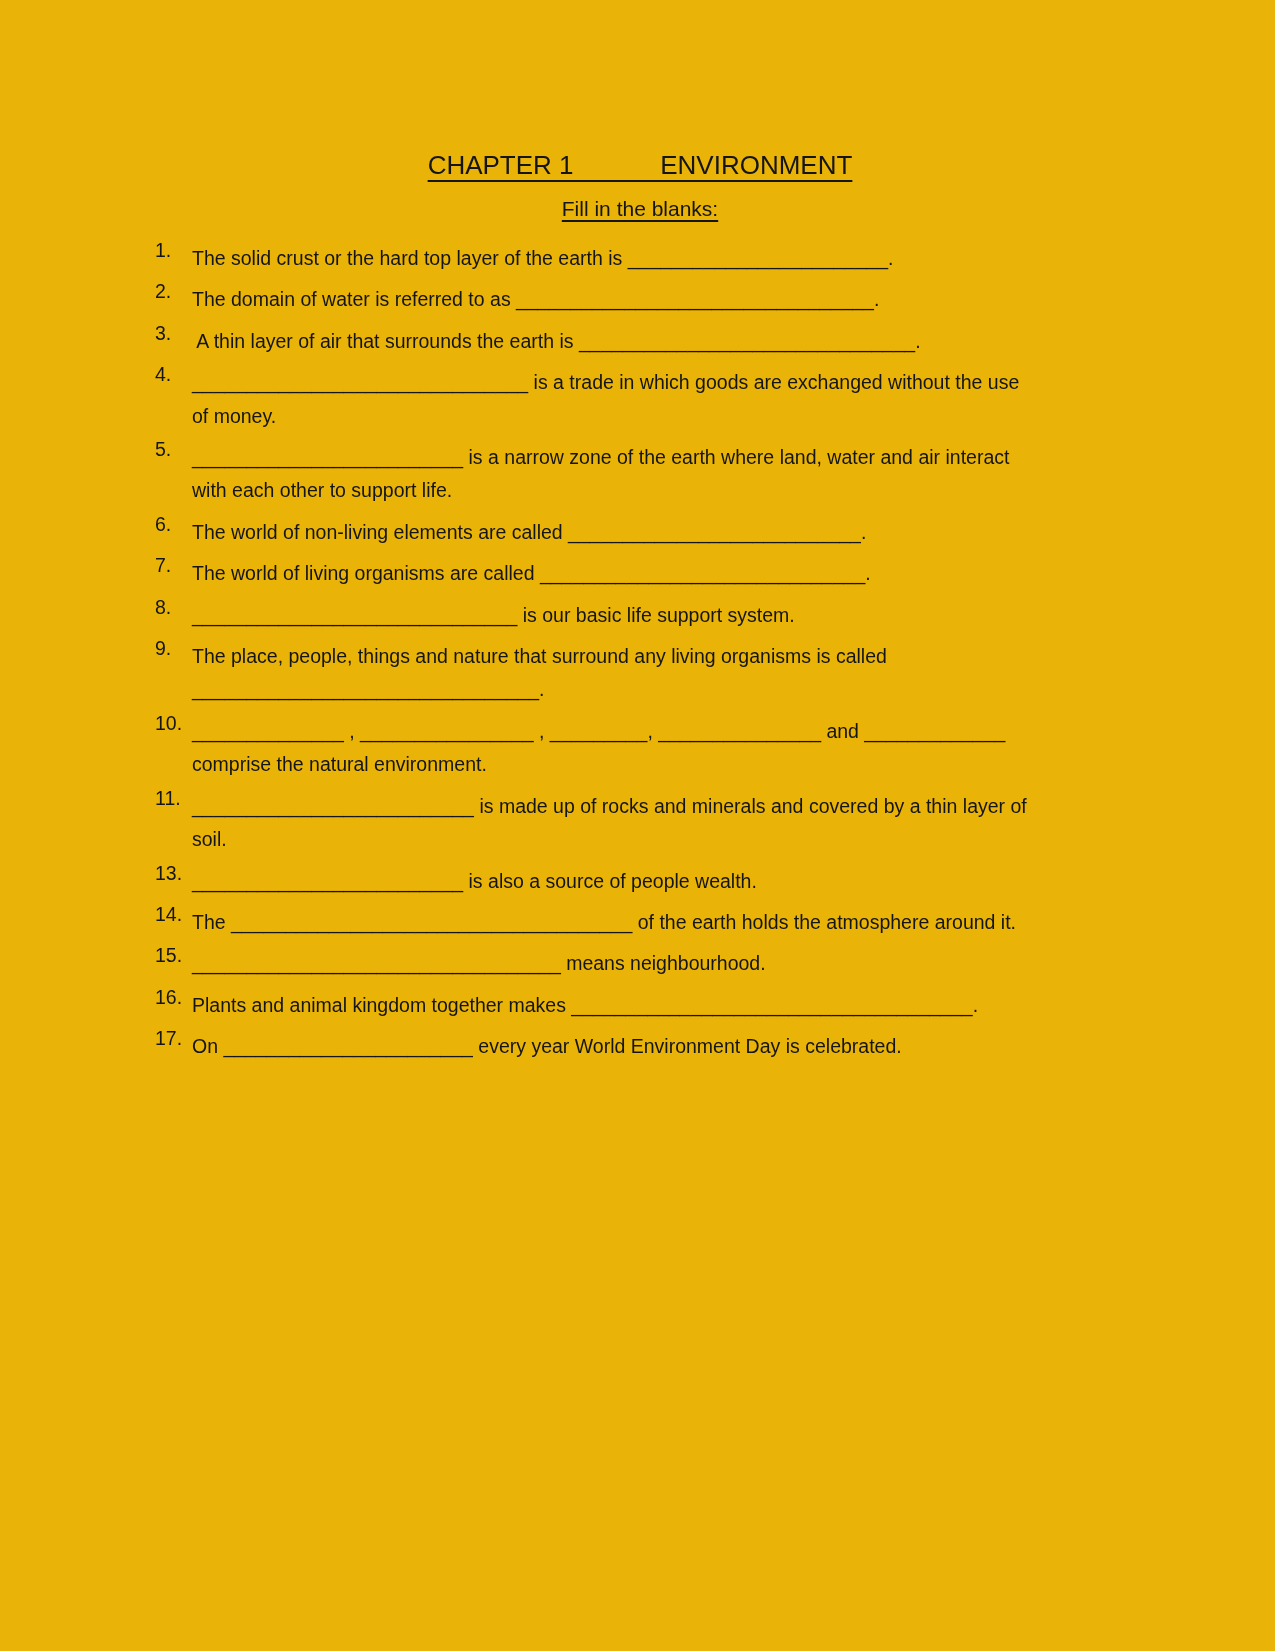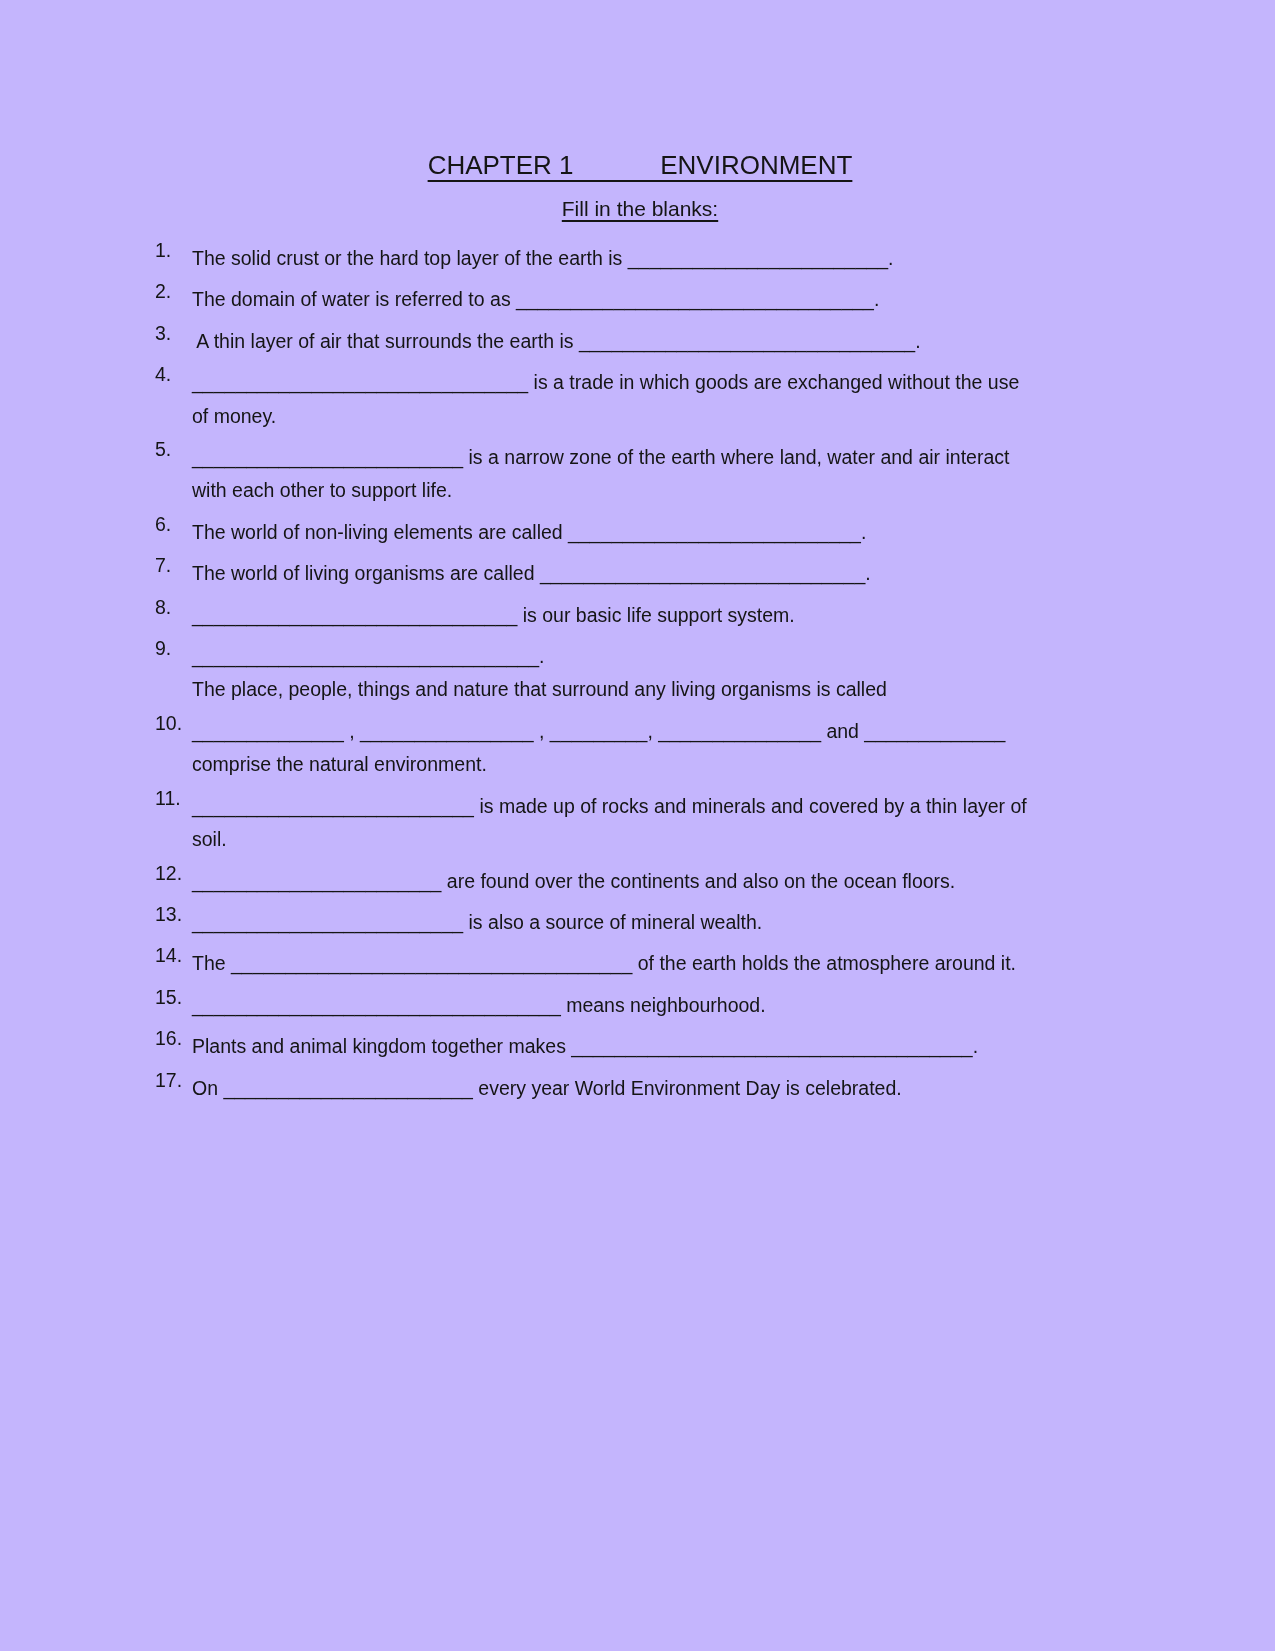--- a/index.html
+++ b/index.html
@@ -1,20 +1,20 @@
 <!DOCTYPE html>
 <html><head>
 <meta charset="utf-8">
 <style>
   html, body { margin: 0; padding: 0; background: #ffffff; }
   .page {
     position: relative;
     width: 1275px;
     height: 1651px;
-    background: #c4b5fd;
+    background: #eab308;
     font-family: "Liberation Sans", sans-serif;
     color: #151515;
     overflow: hidden;
   }
   .content {
     position: absolute;
     left: 155px;
     top: 146px;
     width: 970px;
   }
@@ -111,48 +111,42 @@
         </div>
         <div class="item">
           <span class="num">8.</span>
           <div class="lines">
             <div class="line">______________________________ is our basic life support system.</div>
           </div>
         </div>
         <div class="item">
           <span class="num">9.</span>
           <div class="lines">
+            <div class="line">The place, people, things and nature that surround any living organisms is called</div>
             <div class="line">________________________________.</div>
-            <div class="line">The place, people, things and nature that surround any living organisms is called</div>
           </div>
         </div>
         <div class="item">
           <span class="num">10.</span>
           <div class="lines">
             <div class="line">______________ , ________________ , _________, _______________ and _____________</div>
             <div class="line">comprise the natural environment.</div>
           </div>
         </div>
         <div class="item">
           <span class="num">11.</span>
           <div class="lines">
             <div class="line">__________________________ is made up of rocks and minerals and covered by a thin layer of</div>
             <div class="line">soil.</div>
           </div>
         </div>
         <div class="item">
-          <span class="num">12.</span>
-          <div class="lines">
-            <div class="line">_______________________ are found over the continents and also on the ocean floors.</div>
-          </div>
-        </div>
-        <div class="item">
           <span class="num">13.</span>
           <div class="lines">
-            <div class="line">_________________________ is also a source of mineral wealth.</div>
+            <div class="line">_________________________ is also a source of people wealth.</div>
           </div>
         </div>
         <div class="item">
           <span class="num">14.</span>
           <div class="lines">
             <div class="line">The _____________________________________ of the earth holds the atmosphere around it.</div>
           </div>
         </div>
         <div class="item">
           <span class="num">15.</span>

